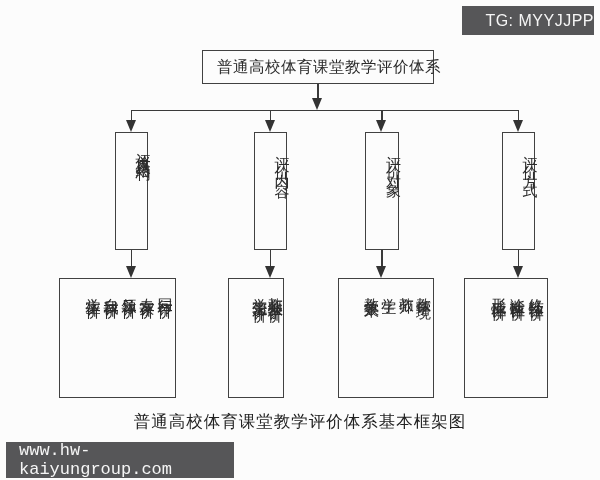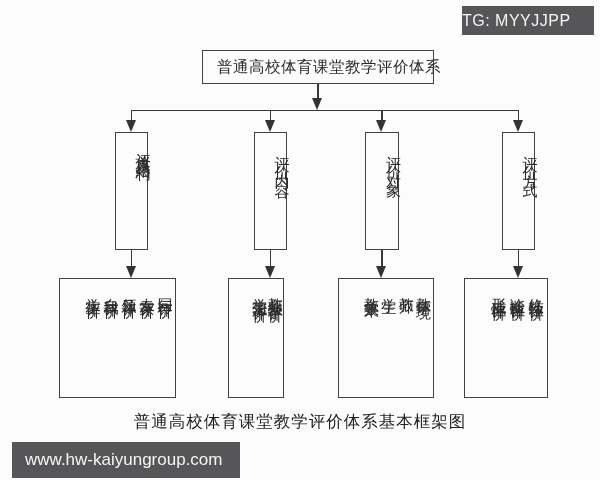--- a/index.html
+++ b/index.html
@@ -6,22 +6,22 @@
   #canvas{
     position:relative;width:600px;height:480px;background:#fcfcfc;
     font-family:"Liberation Serif","DejaVu Serif",serif;color:#2b2b2b;overflow:hidden;
   }
   
   .gray-bar{
     position:absolute;background:#565658;color:#f5f5f5;
     font-family:"Liberation Sans","DejaVu Sans",sans-serif;
     display:flex;align-items:center;
   }
-  #tg-badge{left:462px;top:6px;width:132px;height:29px;font-size:16px;justify-content:flex-start;letter-spacing:.5px;}
-  #watermark{left:12px;top:442px;width:228px;height:36px;font-size:17px;padding-left:13px;box-sizing:border-box;}
+  #tg-badge{left:462px;top:6px;width:132px;height:29px;font-size:16px;justify-content:flex-end;letter-spacing:.5px;}
+  #watermark{left:6px;top:442px;width:228px;height:36px;font-size:17px;padding-left:13px;box-sizing:border-box;font-family:Liberation Mono, monospace;}
   
   .box{position:absolute;border:1.5px solid #414141;background:#fcfcfc;box-sizing:border-box;padding-left:22px;}
   #root-box{left:202px;top:50px;width:232px;height:34px;display:flex;align-items:center;justify-content:center;
     font-size:15.5px;letter-spacing:.5px;white-space:nowrap;}
   .vbox{top:132px;height:118px;display:flex;justify-content:center;}
   .vlabel{writing-mode:vertical-rl;text-orientation:upright;font-size:15px;line-height:1;}
   .ls-wide{letter-spacing:9px;padding-top:11px;}
   .ls-narrow{letter-spacing:2.5px;padding-top:8px;}
   .bbox{top:278px;height:120px;display:flex;justify-content:space-evenly;align-items:flex-start;padding-top:7px;}
   .vitem{writing-mode:vertical-rl;text-orientation:upright;font-size:15px;line-height:1;letter-spacing:2px;}

